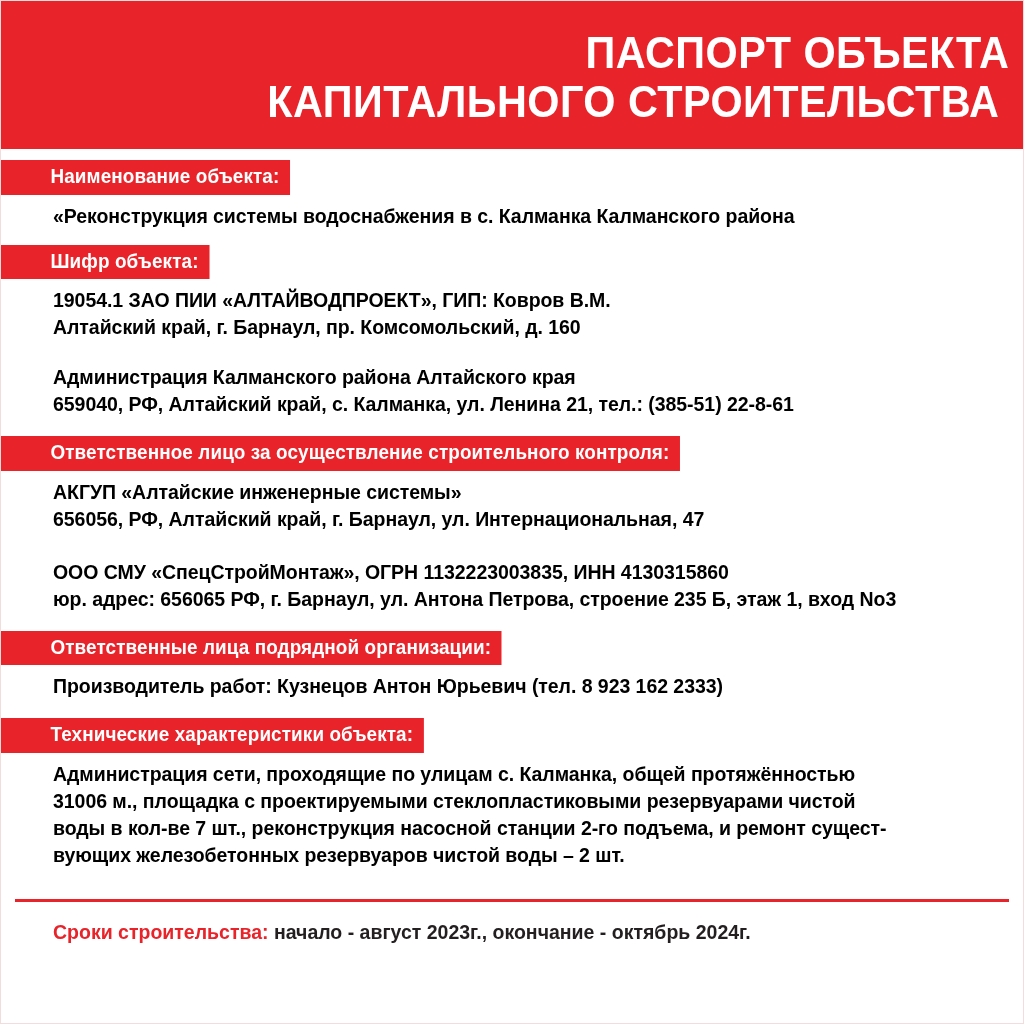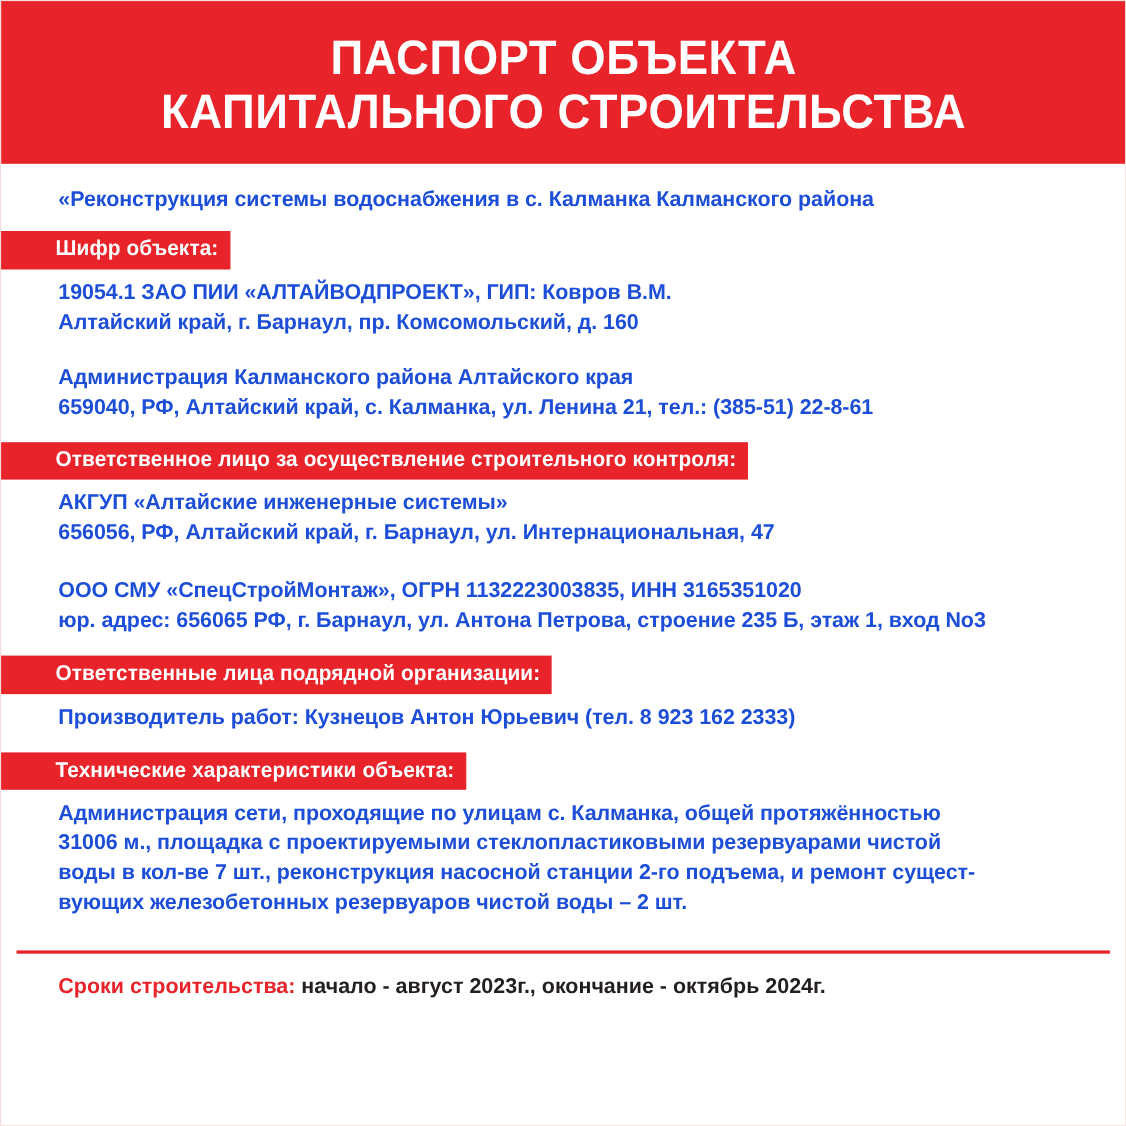--- a/index.html
+++ b/index.html
@@ -22,21 +22,21 @@
     overflow: hidden;
   }
 
   
   .header {
     background: #e8242a;
     width: 100%;
     height: 148px;
     display: flex;
     flex-direction: column;
-    align-items: center;
+    align-items: flex-end;
     justify-content: center;
     padding-top: 4px;
     box-sizing: border-box;
   }
   .header-line {
     color: #ffffff;
     font-weight: 700;
     font-size: 44px;
     line-height: 1.12;
     letter-spacing: 0.5px;
@@ -74,21 +74,21 @@
     transform-origin: left center;
   }
   .bar-row {
     line-height: 0;
   }
 
   .body-block {
     padding: 8px 40px 0 52px;
   }
   .body-line {
-    color: #1d4ed8;
+    color: #000000;
     font-weight: 700;
     font-size: 19.5px;
     line-height: 27px;
     letter-spacing: -0.05px;
     white-space: nowrap;
   }
   .gap-md { height: 15px; }
   .gap-lg { height: 18px; }
 
   
@@ -118,20 +118,23 @@
 <div class="page">
 
   <div class="header">
     <div class="header-line">ПАСПОРТ ОБЪЕКТА</div>
     <div class="header-line">КАПИТАЛЬНОГО СТРОИТЕЛЬСТВА</div>
   </div>
   <div class="header-gap"></div>
 
   <div class="content">
 
+    <div class="bar-row">
+      <span class="label-bar">Наименование объекта:</span>
+    </div>
     <div class="body-block">
       <div class="body-line">«Реконструкция системы водоснабжения в с. Калманка Калманского района</div>
     </div>
     <div class="gap-md"></div>
 
     <div class="bar-row">
       <span class="label-bar">Шифр объекта:</span>
     </div>
     <div class="body-block">
       <div class="body-line">19054.1 ЗАО ПИИ «АЛТАЙВОДПРОЕКТ», ГИП: Ковров В.М.</div>
@@ -148,21 +151,21 @@
     <div class="bar-row">
       <span class="label-bar">Ответственное лицо за осуществление строительного контроля:</span>
     </div>
     <div class="body-block">
       <div class="body-line">АКГУП «Алтайские инженерные системы»</div>
       <div class="body-line">656056, РФ, Алтайский край, г. Барнаул, ул. Интернациональная, 47</div>
     </div>
     <div class="gap-lg"></div>
 
     <div class="body-block">
-      <div class="body-line">ООО СМУ «СпецСтройМонтаж», ОГРН 1132223003835, ИНН 3165351020</div>
+      <div class="body-line">ООО СМУ «СпецСтройМонтаж», ОГРН 1132223003835, ИНН 4130315860</div>
       <div class="body-line">юр. адрес: 656065 РФ, г. Барнаул, ул. Антона Петрова, строение 235 Б, этаж 1, вход No3</div>
     </div>
     <div class="gap-lg"></div>
 
     <div class="bar-row">
       <span class="label-bar">Ответственные лица подрядной организации:</span>
     </div>
     <div class="body-block">
       <div class="body-line">Производитель работ: Кузнецов Антон Юрьевич (тел. 8 923 162 2333)</div>
     </div>

